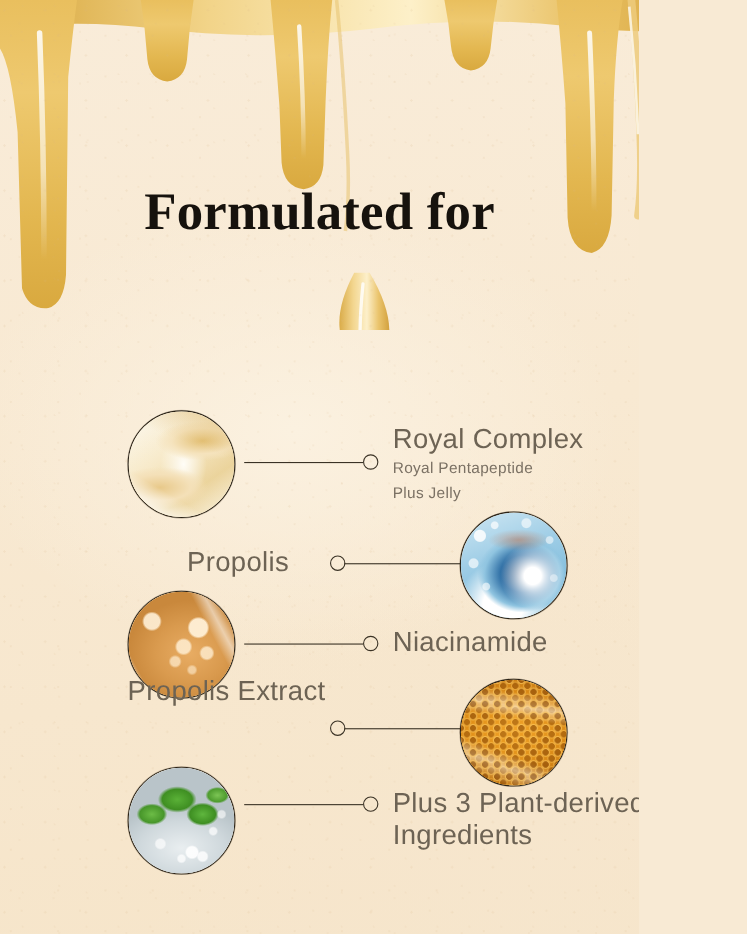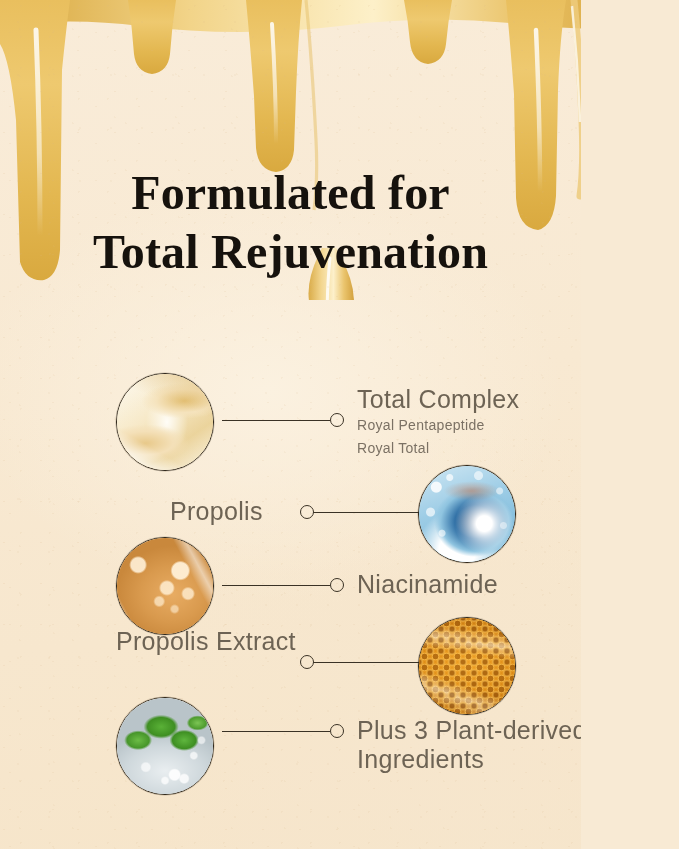--- a/index.html
+++ b/index.html
@@ -217,34 +217,33 @@
     <path d="M572,6 q6,58 8,116" stroke="#ffffff" stroke-width="2.5" fill="none" opacity=".7"></path>
 
     <path d="M620,0 H679 V150 Q676,176 660,178 Q642,176 640,150 L636,80 Q630,34 620,10 Z" fill="url(#hg)"></path>
     <path d="M655,22 Q659,92 659,150" stroke="url(#hgl)" stroke-width="4" fill="none" stroke-linecap="round"></path>
   </svg>
 
   <div id="grain"></div>
 
   <h1 class="heading">
     <span class="l1">Formulated for</span>
-    <span class="l2">Total Rejuvenation</span>
   </h1>
 
   <div class="row">
     <div class="thumb" style="left:116px;top:373px;">
       <div class="art art-jelly"></div>
     </div>
     <div class="connector" style="left:222px;top:413px;width:122px;">
       <span class="ln" style="left:0;width:108px;"></span>
       <span class="dot" style="left:108px;"></span>
     </div>
-    <div class="label big" style="left:357px;top:385px;">Total Complex</div>
+    <div class="label big" style="left:357px;top:385px;">Royal Complex</div>
     <div class="label sub" style="left:357px;top:414px;">Royal Pentapeptide</div>
-    <div class="label sub" style="left:357px;top:437px;">Royal Total</div>
+    <div class="label sub" style="left:357px;top:437px;">Plus Jelly</div>
   </div>
 
   <div class="row">
     <div class="label big" style="left:170px;top:497px;">Propolis</div>
     <div class="connector" style="left:300px;top:505px;width:122px;">
       <span class="dot" style="left:0;"></span>
       <span class="ln" style="left:13px;width:108px;"></span>
     </div>
     <div class="thumb" style="left:418px;top:465px;">
       <div class="art art-water"></div>
@@ -256,21 +255,21 @@
       <div class="art art-amber"></div>
     </div>
     <div class="connector" style="left:222px;top:578px;width:122px;">
       <span class="ln" style="left:0;width:108px;"></span>
       <span class="dot" style="left:108px;"></span>
     </div>
     <div class="label big" style="left:357px;top:570px;text-align:center;">Niacinamide</div>
   </div>
 
   <div class="row">
-    <div class="label big" style="left:116px;top:627px;">Propolis Extract</div>
+    <div class="label big" style="left:116px;top:614px;">Propolis Extract</div>
     <div class="connector" style="left:300px;top:655px;width:122px;">
       <span class="dot" style="left:0;"></span>
       <span class="ln" style="left:13px;width:108px;"></span>
     </div>
     <div class="thumb" style="left:418px;top:617px;">
       <div class="art art-comb"></div>
     </div>
   </div>
 
   <div class="row">

